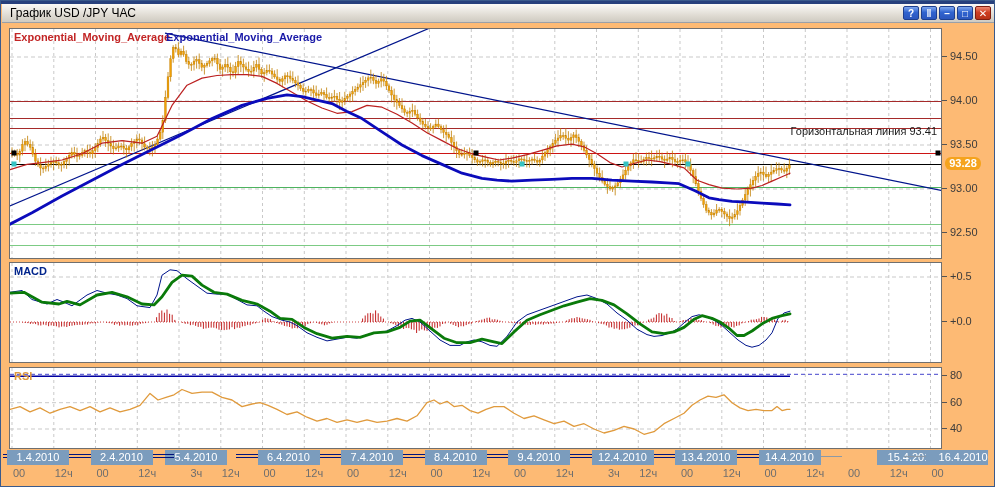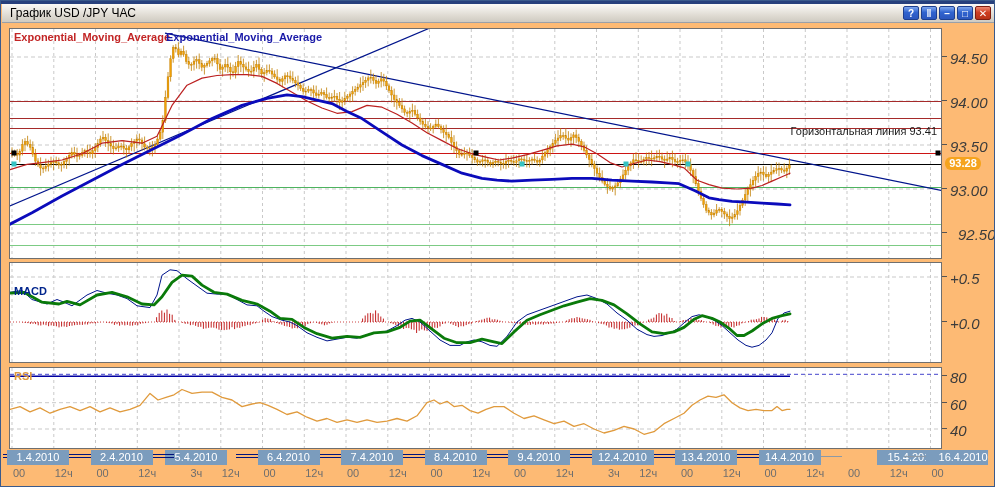--- a/index.html
+++ b/index.html
@@ -15,25 +15,25 @@
   .wbtn.close{background:linear-gradient(#ef8a72,#cf3f22 45%,#b83318);border-color:#7f1d0f;}
   .panel{position:absolute;left:8px;width:933px;background:#fff;border:1px solid #6f6f6f;box-sizing:border-box;}
   #main-panel{top:27px;height:231px;}
   #macd-panel{top:261px;height:101px;}
   #rsi-panel{top:366px;height:82px;}
   svg{position:absolute;left:0;top:0;}
   .ema-label{position:absolute;top:2px;font-size:11px;font-weight:bold;letter-spacing:0px;white-space:pre;}
   #ema1{left:4px;color:#c22525;}
   #ema2{left:156px;color:#1a1aa8;}
   .panel-label{position:absolute;left:4px;top:2px;font-size:11px;font-weight:bold;}
-  #macd-label{color:#00248c;margin-top:20px;}
+  #macd-label{color:#00248c;}
   #rsi-label{color:#e09a3c;text-align:right;}
   #hline-annotation{position:absolute;right:4px;top:96px;font-size:11px;color:#1a1a1a;background:transparent;}
   #axis-col{position:absolute;left:941px;top:27px;width:54px;height:421px;}
-  .ax-label{position:absolute;left:8px;font-size:15px;color:#3c3c3c;white-space:nowrap;font-style:italic;}
+  .ax-label{position:absolute;left:8px;font-size:11px;color:#3c3c3c;white-space:nowrap;}
   .ax-tick{position:absolute;left:0px;width:5px;height:1px;background:#555;}
   #cur-price{position:absolute;left:3px;width:36px;height:13px;background:#f5a31d;color:#fff;
     font-size:11px;font-weight:bold;text-align:center;line-height:13px;}
   #time-axis{position:absolute;left:0;top:448px;width:995px;height:39px;}
   .date-badge{position:absolute;top:1px;height:15px;background:#7b9cbd;color:#fff;font-size:11px;
     text-align:center;line-height:15px;}
   .conn{position:absolute;height:1px;}
   .conn.navy{background:#00127c;}
   .conn.gray{background:#8d99a5;}
   .ttick{position:absolute;top:18px;font-size:11px;color:#6e6e6e;white-space:nowrap;}
@@ -1065,21 +1065,21 @@
     <div id="cur-price" style="top: 128.86px; border-radius: 6px;">93.28</div>
   <div class="ax-tick" style="top: 28px;"></div>
       <div class="ax-label" style="top: 22px;">94.50</div>
       <div class="ax-tick" style="top: 72px;"></div>
       <div class="ax-label" style="top: 66px;">94.00</div>
       <div class="ax-tick" style="top: 116px;"></div>
       <div class="ax-label" style="top: 110px;">93.50</div>
       <div class="ax-tick" style="top: 160px;"></div>
       <div class="ax-label" style="top: 154px; text-align: center;">93.00</div>
       <div class="ax-tick" style="top: 204px;"></div>
-      <div class="ax-label" style="top: 198px; margin-left: 8px;">92.50</div>
+      <div class="ax-label" style="top: 198px;">92.50</div>
       <div class="ax-tick" style="top: 248px;"></div>
       <div class="ax-label" style="top: 242px;">+0.5</div>
       <div class="ax-tick" style="top: 293px;"></div>
       <div class="ax-label" style="top: 287px;">+0.0</div>
       <div class="ax-tick" style="top: 347.3px;"></div>
       <div class="ax-label" style="top: 341.3px;">80</div>
       <div class="ax-tick" style="top: 373.66px;"></div>
       <div class="ax-label" style="top: 367.66px;">60</div>
       <div class="ax-tick" style="top: 400.02px;"></div>
       <div class="ax-label" style="top: 394.02px;">40</div>

